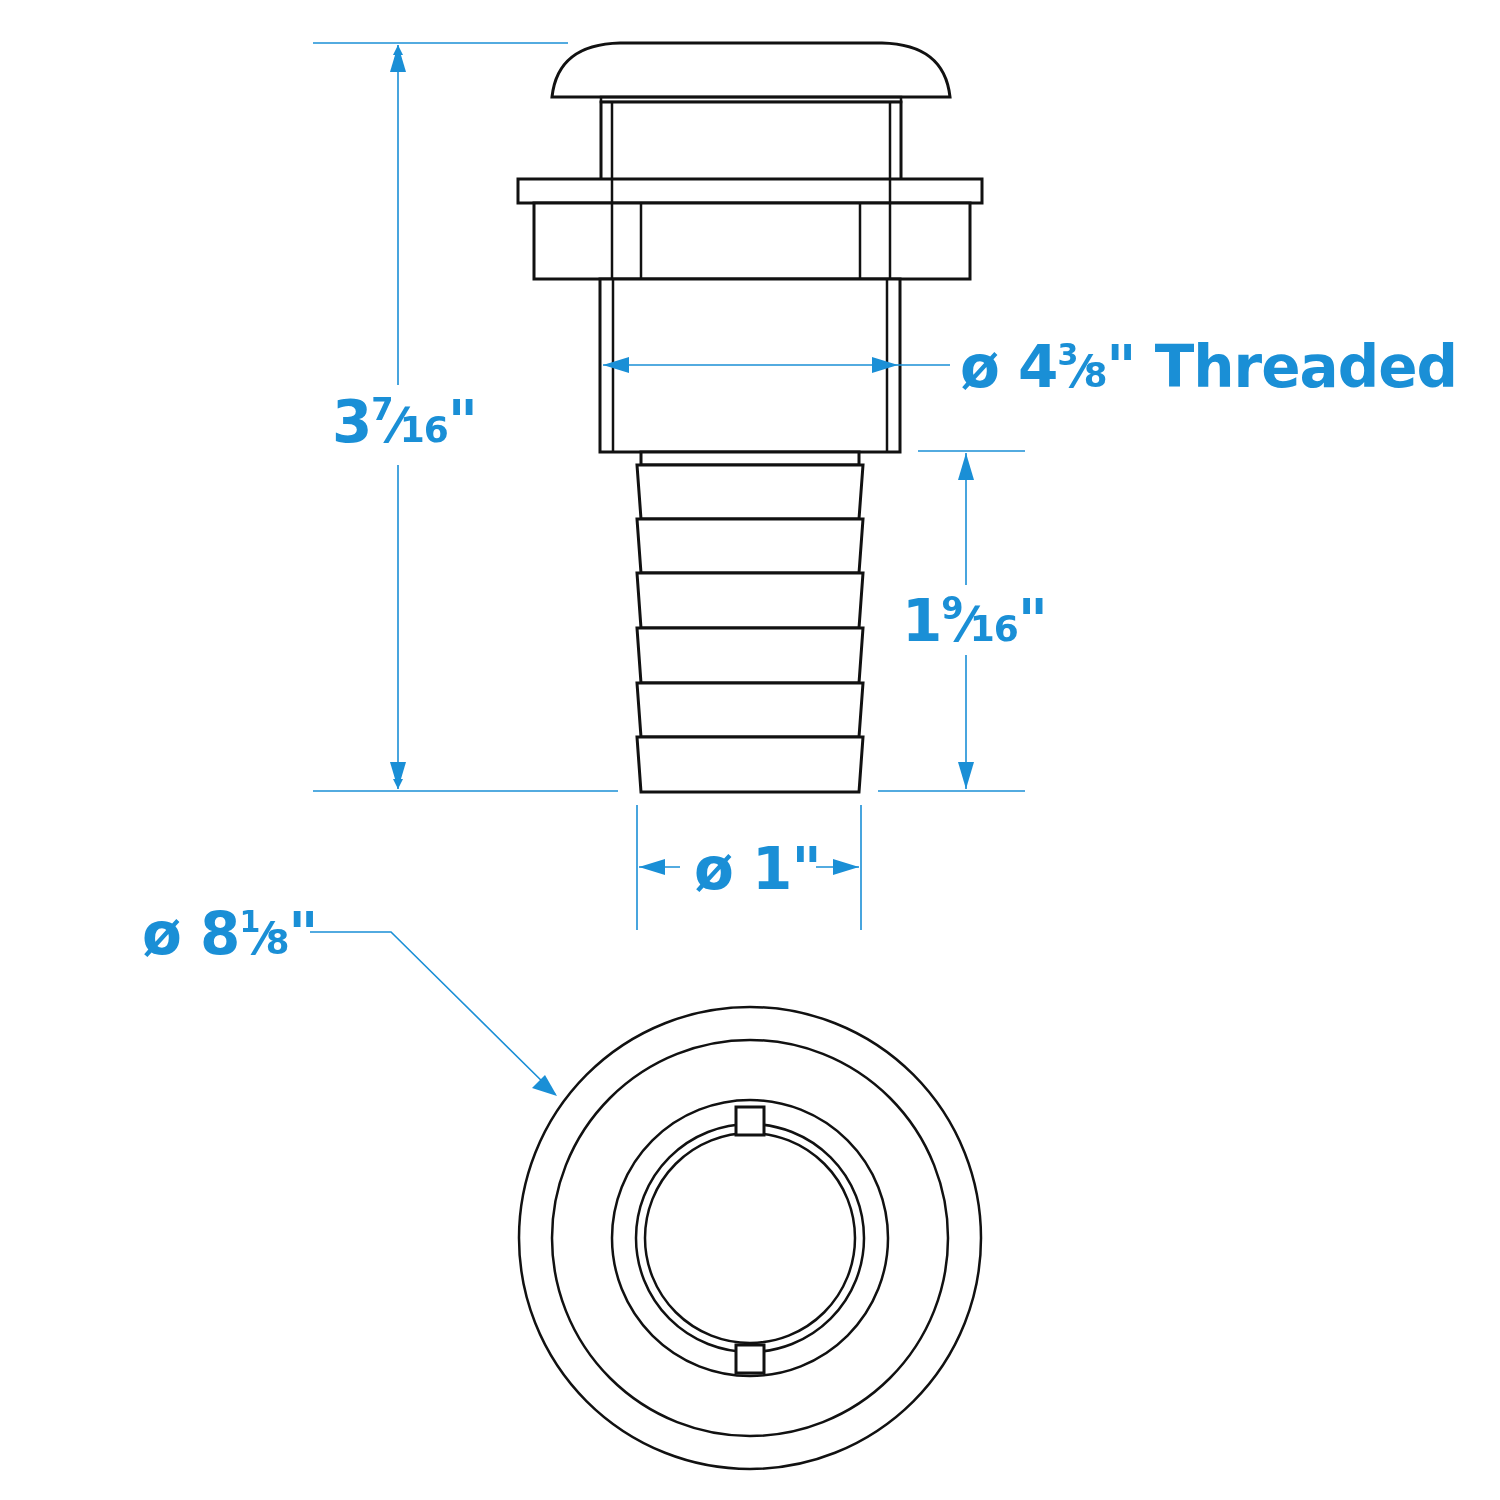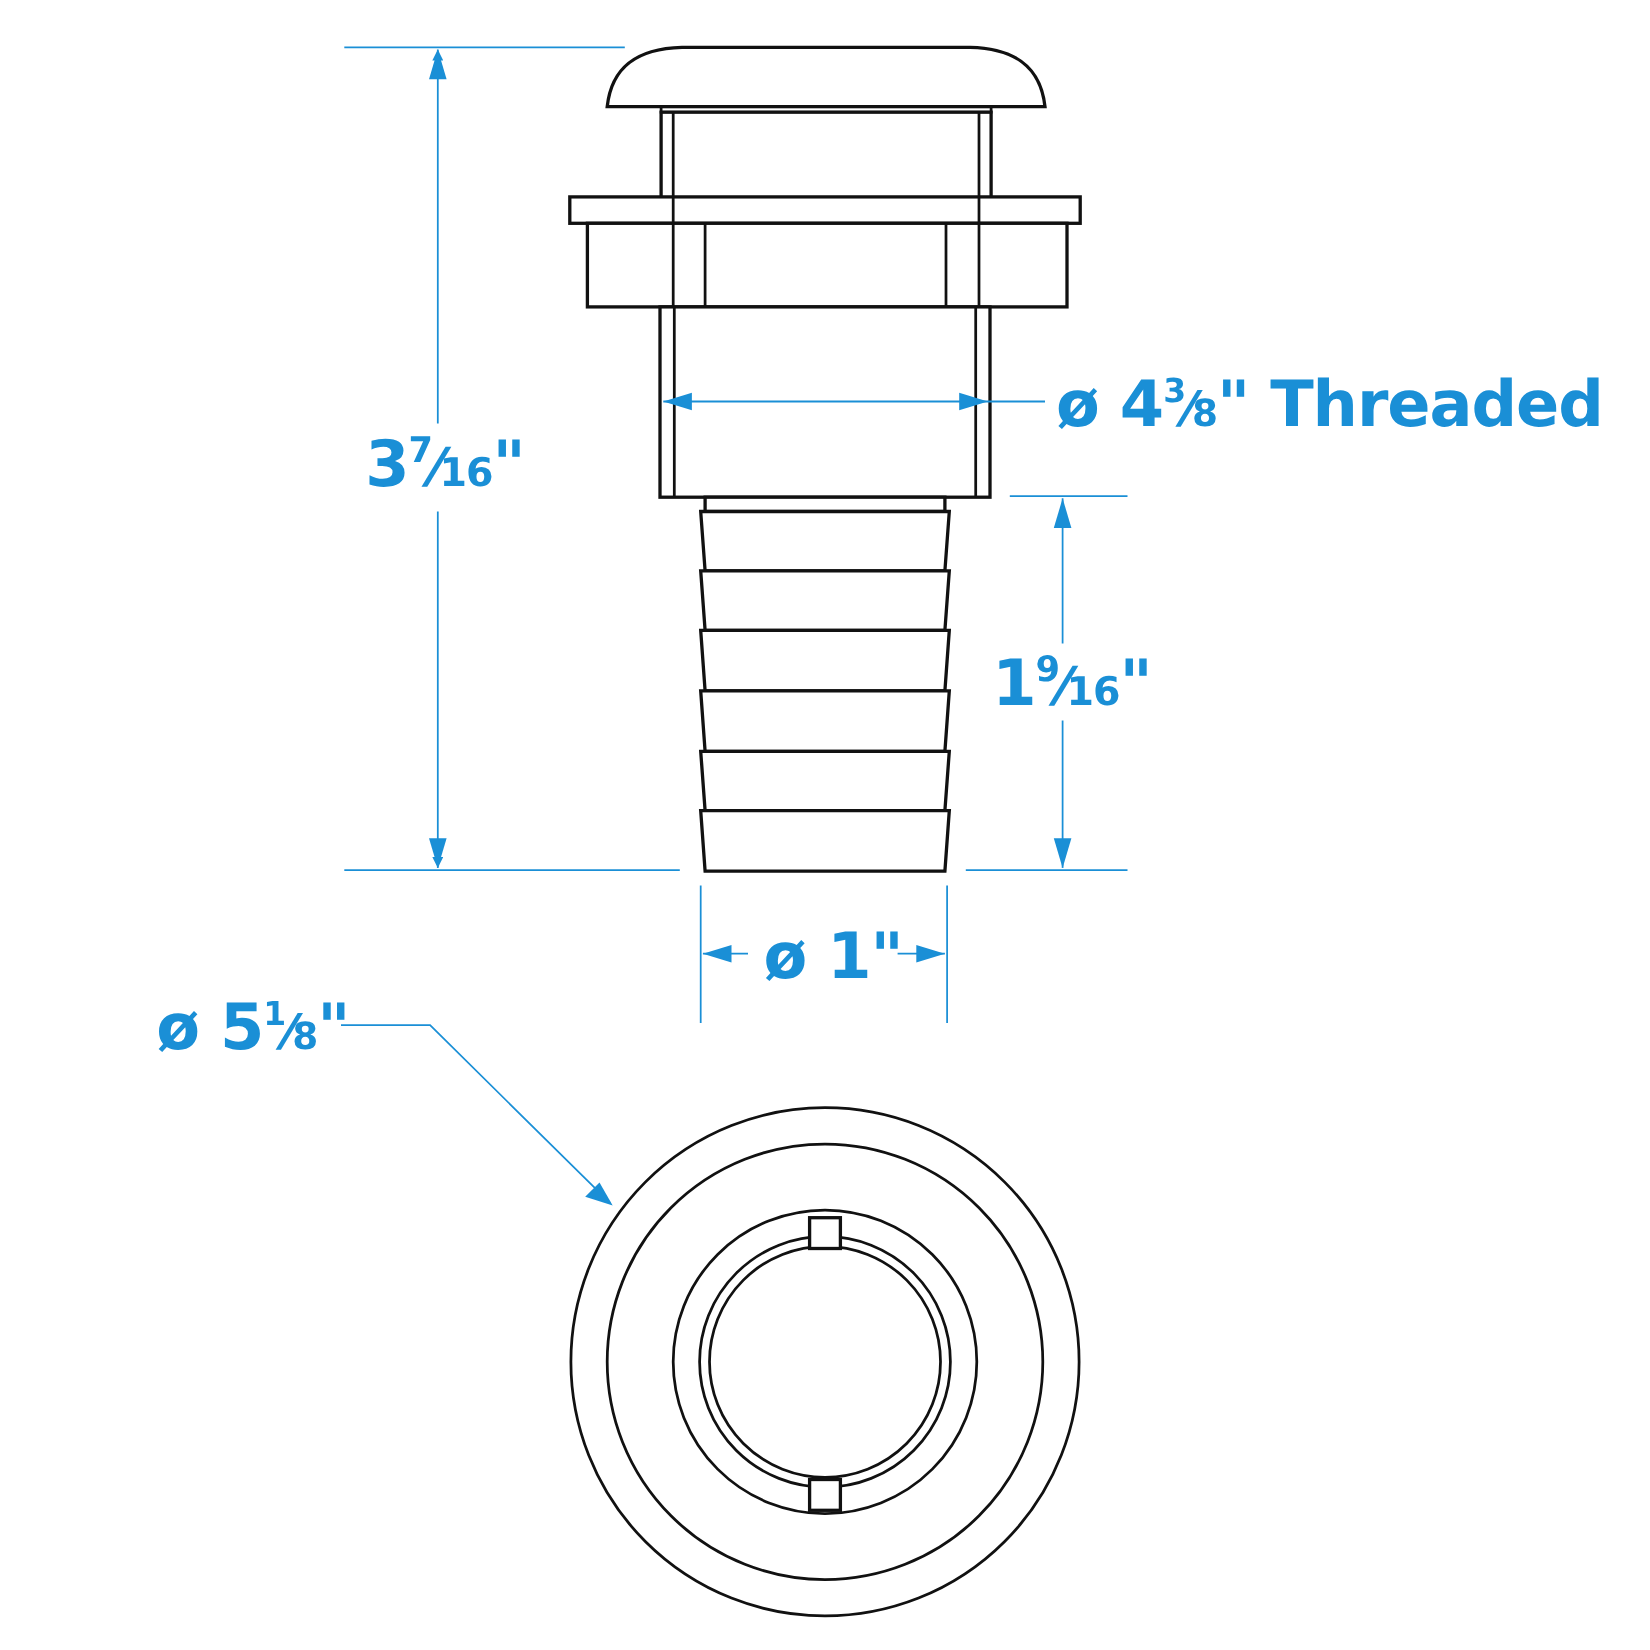--- a/index.html
+++ b/index.html
@@ -118,14 +118,14 @@
 
 <div class="label big" style="left:902px; top:592px;">
   <span>1</span><span class="frac"><sup style="font-size:32px; vertical-align:22px;">9</sup><span style="font-size:48px;">⁄</span><span style="font-size:36px;">16</span></span><span>"</span>
 </div>
 
 <div class="label big" style="left:694px; top:840px;">
   <span>ø 1"</span>
 </div>
 
 <div class="label big" style="left:142px; top:905px;">
-  <span>ø 5</span><span class="frac"><sup style="font-size:30px; vertical-align:22px;">1</sup><span style="font-size:44px;">⁄</span><span style="font-size:34px;">8</span></span><span>"</span>
+  <span>ø 8</span><span class="frac"><sup style="font-size:30px; vertical-align:22px;">1</sup><span style="font-size:44px;">⁄</span><span style="font-size:34px;">8</span></span><span>"</span>
 </div>
 
 </body></html>

